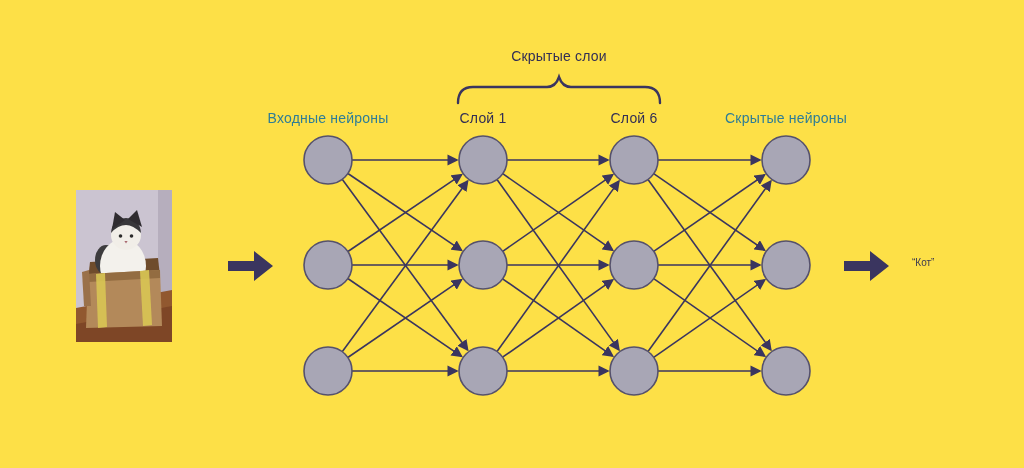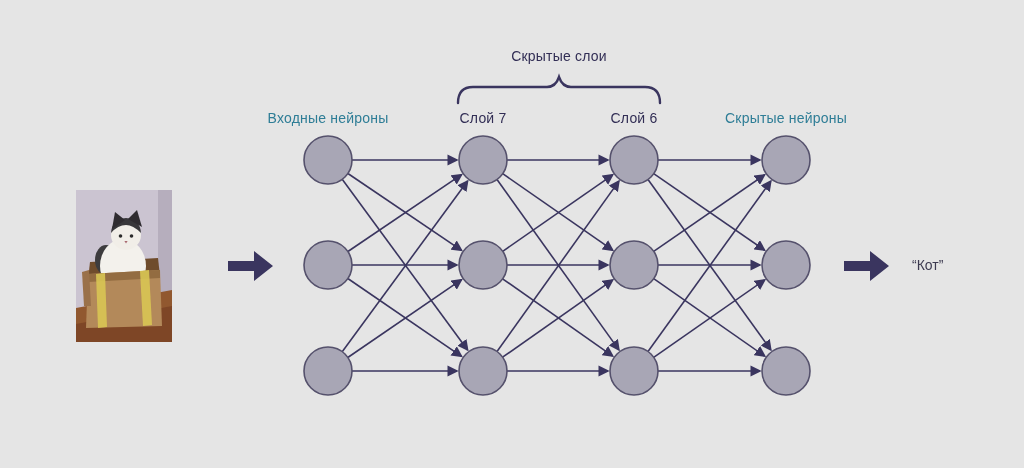--- a/index.html
+++ b/index.html
@@ -1,39 +1,39 @@
 <!DOCTYPE html>
 <html><head>
 <meta charset="utf-8">
 <style>
   html,body { margin:0; padding:0; }
   body { background:#d5d4d2; font-family:"Liberation Sans", sans-serif; }
   .canvas {
     position:relative; width:1024px; height:468px;
-    background:#e5e5e5; overflow:hidden;text-decoration:underline;
+    background:#fde047; overflow:hidden;text-decoration:underline;
   }
   .photo {
     position:absolute; left:76px; top:190px; width:96px; height:152px;
   }
   #network-svg { position:absolute; left:0; top:0; }
   .edge { stroke:#3a355f; stroke-width:1.6; }
   .neuron { fill:#a8a6b5; stroke:#55516c; stroke-width:1.6; }
   .brace { fill:none; stroke:#3a355f; stroke-width:2.4; stroke-linecap:round; }
   .big-arrow { fill:#3a355f; }
   .col-label {
     position:absolute; top:110px; transform:translateX(-50%);
     font-size:14px; white-space:nowrap; letter-spacing:0.2px;
   }
   .hidden-label {
     position:absolute; left:559px; top:48px; transform:translateX(-50%);
     font-size:14px; color:#322e55; white-space:nowrap; letter-spacing:0.2px;
   }
   .output-label {
     position:absolute; left:912px; top:257px;
-    font-size:14px; color:#3c3a50; white-space:nowrap;
+    font-size:10px; color:#3c3a50; white-space:nowrap;
   }
 </style>
 </head>
 <body>
 
 <div class="canvas">
 
   <div class="photo">
     <svg viewBox="0 0 96 152" width="96" height="152">
       <rect x="0" y="0" width="96" height="152" fill="#cbc4d1"></rect>
@@ -113,19 +113,19 @@
         <circle class="neuron" cx="786" cy="160" r="24"></circle>
         <circle class="neuron" cx="786" cy="265" r="24"></circle>
         <circle class="neuron" cx="786" cy="371" r="24"></circle>
       </g>
   </svg>
 
   <div class="hidden-label">Скрытые слои</div>
 
   <div id="labels">
       <div class="col-label" style="left: 328px; color: rgb(46, 125, 150);">Входные нейроны</div>
-      <div class="col-label" style="left: 483px; color: rgb(50, 46, 85);">Слой 7</div>
+      <div class="col-label" style="left: 483px; color: rgb(50, 46, 85);">Слой 1</div>
       <div class="col-label" style="left: 634px; color: rgb(50, 46, 85);">Слой 6</div>
       <div class="col-label" style="left: 786px; color: rgb(46, 125, 150);">Скрытые нейроны</div>
     </div>
 
   <div class="output-label">“Кот”</div>
 </div>
 
 </body></html>

